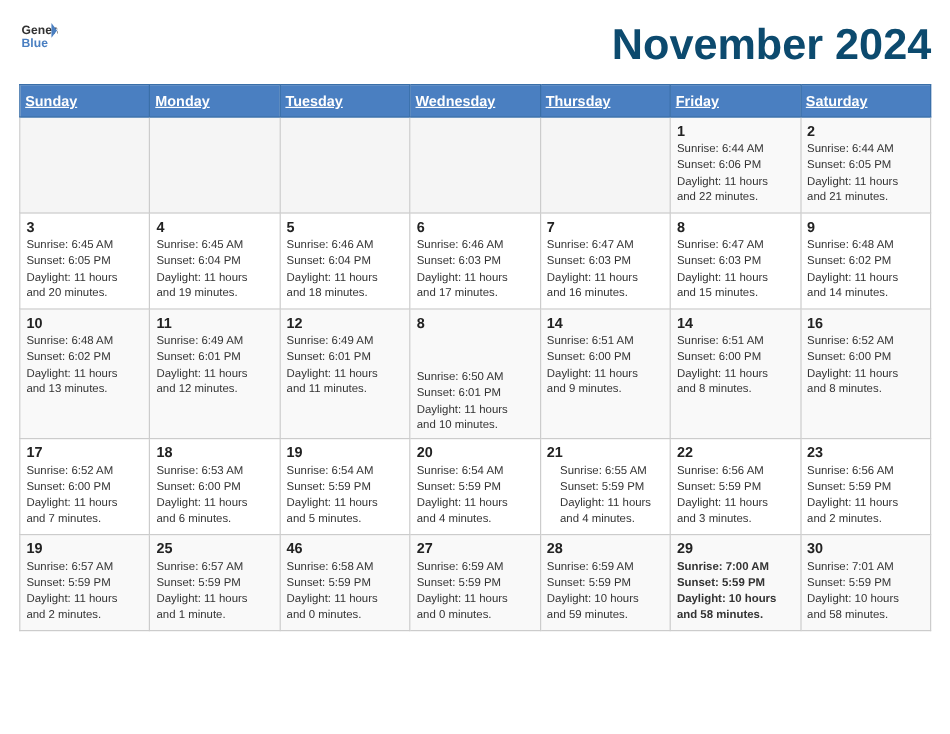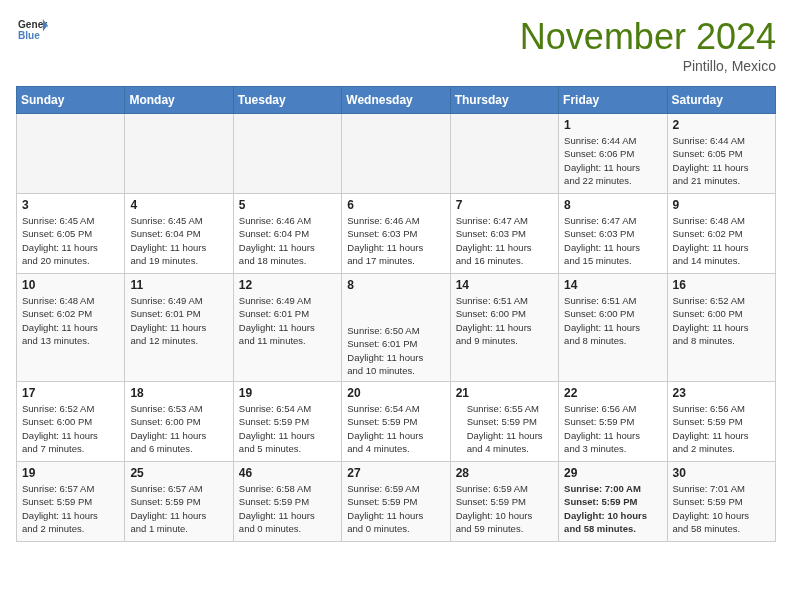--- a/index.html
+++ b/index.html
@@ -23,40 +23,41 @@
     }
     .logo-icon {
       width: 32px;
       height: 28px;
     }
     .title-area {
       text-align: right;
     }
     .calendar-title {
       font-size: 36px;
-      font-weight: normal;
-      color: #4d7c0f;
+      font-weight: bold;
+      color: #0c4a6e;
     }
     .calendar-subtitle {
       font-size: 14px;
       color: #555;
     }
     table {
       width: 100%;
       border-collapse: collapse;
       table-layout: fixed;
     }
     thead tr th {
       background: #4a7fc1;
       color: #fff;
       font-size: 12px;
       font-weight: bold;
       padding: 6px 4px;
       text-align: left;
       border: 1px solid #3a6fa8;
+      text-decoration: underline;
     }
     tbody tr td {
       vertical-align: top;
       border: 1px solid #ccc;
       padding: 4px 5px;
       font-size: 10px;
       color: #333;
       height: 80px;
       background: #fff;
     }
@@ -85,21 +86,20 @@
 <div class="header-area">
   <div class="logo">
     <svg class="logo-icon" viewBox="0 0 40 36">
       <text x="2" y="16" font-size="13" font-weight="bold" fill="#333">General</text>
       <text x="2" y="30" font-size="13" font-weight="bold" fill="#4a7fc1">Blue</text>
       <polygon points="34,4 40,12 34,20" fill="#4a7fc1"></polygon>
     </svg>
   </div>
   <div class="title-area">
     <div class="calendar-title">November 2024</div>
-    <div class="calendar-subtitle">Pintillo, Mexico</div>
   </div>
 </div>
 
 <table>
   <thead>
     <tr>
 
     <th>Sunday</th>
         <th>Monday</th>
         <th>Tuesday</th>

